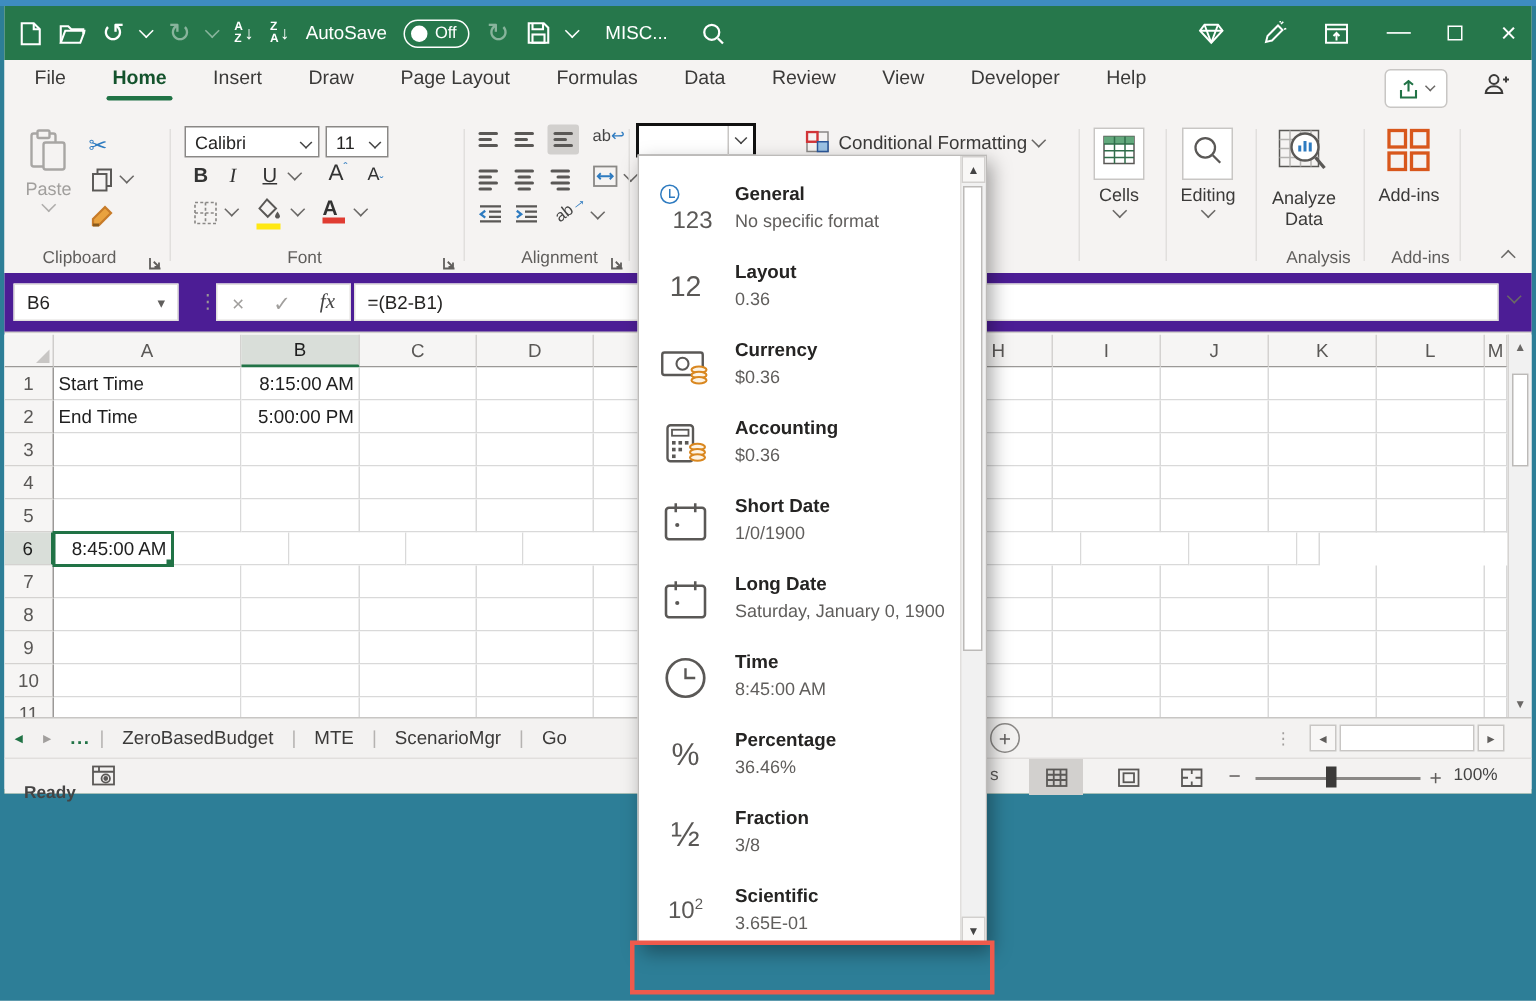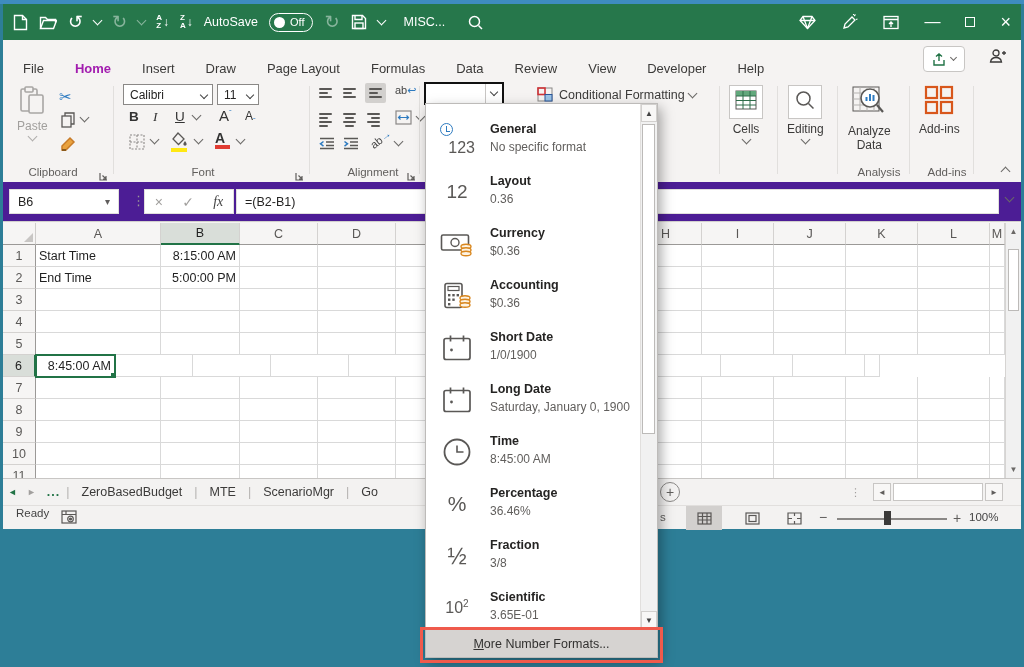--- a/index.html
+++ b/index.html
@@ -27,23 +27,23 @@
   .sortic .arr { font-size:12px; }
   #autosave-pill { display:flex; align-items:center; gap:5px; border:1.5px solid #fff;
     border-radius:10px; height:19px; padding:0 8px 0 4px; font-size:11px; }
   #autosave-pill .dot { width:11px; height:11px; border-radius:50%; background:#fff; }
   #tb-title { font-size:12.5px; margin-left:8px; }
   #tb-right { margin-left:auto; display:flex; align-items:center; gap:25px; }
   .maxbox { width:10px; height:10px; border:1.4px solid #fff; display:inline-block; }
 
   
   #tabrow { position:absolute; left:0; top:36px; width:100%; height:40px; background:#f5f3f2;
-    display:flex; align-items:flex-end; padding-left:18px; gap:27px; }
+    display:flex; align-items:flex-start; padding-left:18px; gap:27px; }
   .rtab { font-size:13px; color:#3b3a39; padding:4px 2px; position:relative; cursor:default; }
-  .rtab.active { font-weight:bold; color:#a21caf; }
+  .rtab.active { font-weight:bold; color:#14532d; }
   .rtab.active::after { content:""; position:absolute; left:-2px; right:-2px; bottom:-4px;
     height:3px; background:#217346; border-radius:2px; }
   #comments-btn { position:absolute; right:104px; top:6px; width:106px; height:26px; background:#fff;
     border:1px solid #c8c6c4; border-radius:4px; display:flex; align-items:center; justify-content:center;
     gap:6px; color:#217346; font-weight:bold; font-size:12.5px; }
   #share-btn { position:absolute; right:56px; top:6px; width:42px; height:26px; background:#fff;
     border:1px solid #c8c6c4; border-radius:4px; display:flex; align-items:center; justify-content:center; gap:5px; }
   #people-icon { position:absolute; right:14px; top:9px; }
 
   
@@ -119,21 +119,21 @@
     border-radius:50%; display:flex; align-items:center; justify-content:center; font-size:14px; color:#605e5c; }
   #hscroll { position:absolute; right:18px; top:4px; display:flex; align-items:center; gap:2px; }
   #hscroll .hbtn { width:18px; height:18px; border:1px solid #c8c6c4; background:#f8f7f6; font-size:8px;
     color:#605e5c; display:flex; align-items:center; justify-content:center; }
   #hscroll .htrack { width:90px; height:18px; border:1px solid #c8c6c4; background:#fff; }
   #drag-dots { position:absolute; right:160px; top:7px; color:#a19f9d; font-size:11px; letter-spacing:0; }
 
   
   #statusbar { position:absolute; left:0; top:501px; width:100%; height:24px; background:#f3f2f1;
     border-top:1px solid #e1dfdd; font-size:11.5px; color:#444; }
-  #status-ready { position:absolute; left:13px; top:1px; }
+  #status-ready { position:absolute; left:13px; top:17px;font-weight:bold; }
   #macro-icon { position:absolute; left:58px; top:4px; }
   #status-frag { position:absolute; left:657px; top:5px; color:#605e5c; }
   .viewbtn { position:absolute; top:0; width:36px; height:24px; display:flex; align-items:center; justify-content:center; }
   .viewbtn.sel { background:#d2d0ce; }
   #zoom-minus { position:absolute; left:816px; top:3px; font-size:14px; color:#605e5c; }
   #zoom-track { position:absolute; left:834px; top:12px; width:110px; height:1.5px; background:#8a8886; }
   #zoom-thumb { position:absolute; left:881px; top:5px; width:7px; height:14px; background:#3b3a39; }
   #zoom-plus { position:absolute; left:950px; top:4px; font-size:14px; color:#605e5c; }
   #zoom-pct { position:absolute; left:966px; top:5px; }
 
@@ -897,17 +897,14 @@
           <span class="tt">Scientific</span>
           <span class="vv">3.65E-01</span>
         </div>
       </div>
     <div id="dd-scroll">
       <div class="sbtnv">▲</div>
       <div class="sthumb"></div>
       <div class="sbtnv dn">▼</div>
     </div>
   </div>
-  <div id="dd-more">
-    <span><u>M</u><span>ore Number Formats...</span></span>
-  </div>
 </div>
 <div id="red-box"></div>
 
 </body></html>

